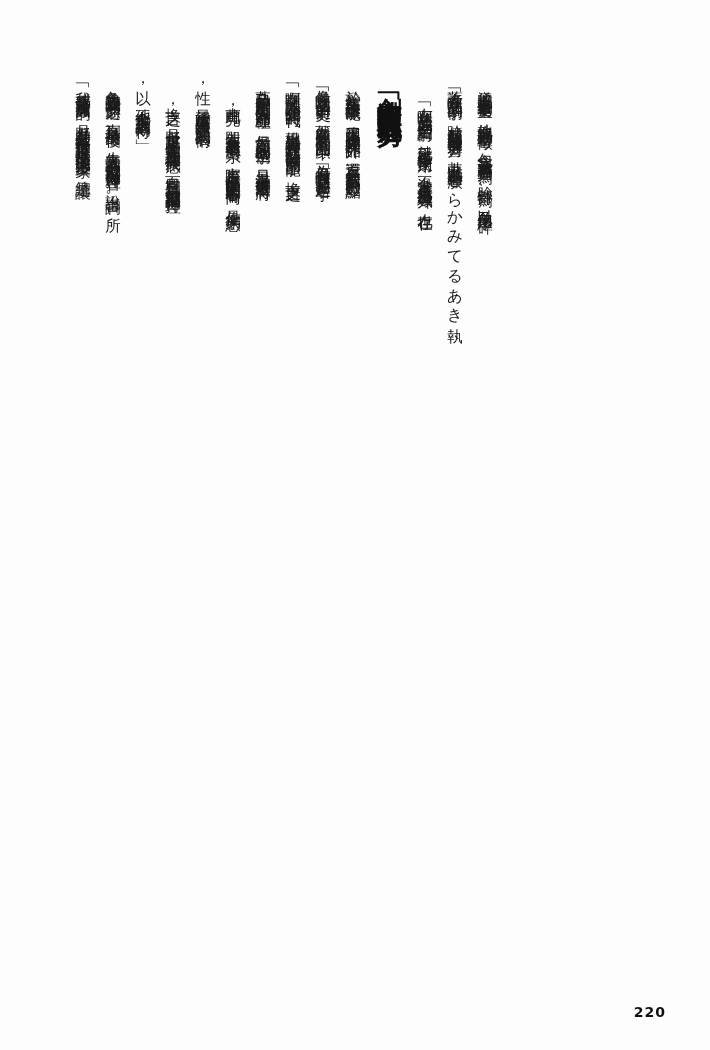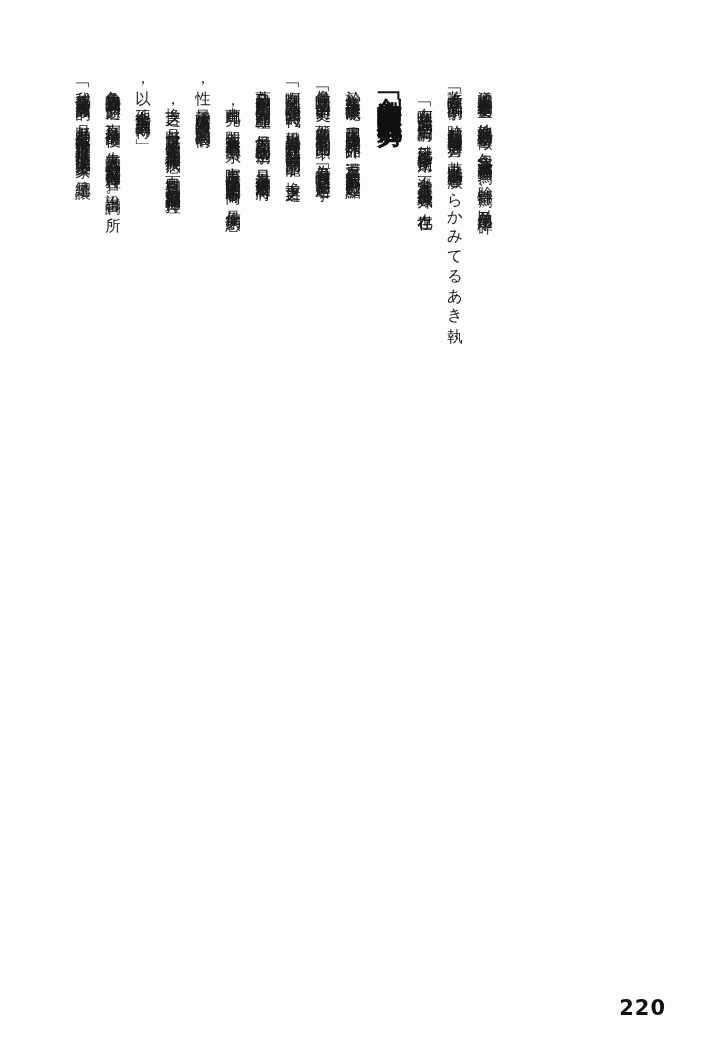--- a/index.html
+++ b/index.html
@@ -62,21 +62,21 @@
     width: 42px;
     flex: 0 0 42px;
     color: #111111;
     height: 780px;
   }
 
   .page-number {
     position: absolute;
     right: 44px;
     bottom: 30px;
-    font-size: 21px;
+    font-size: 14px;
     font-weight: bold;
     letter-spacing: 1px;
     color: #111111;
     font-family: "DejaVu Sans", "Liberation Sans", sans-serif;
   }
 </style>
 </head>
 <body>
 
 <div class="page">

